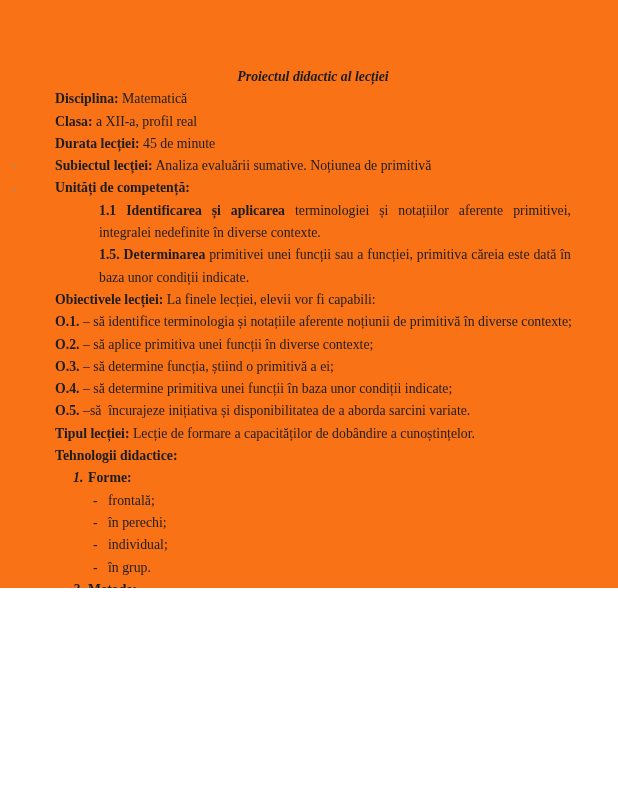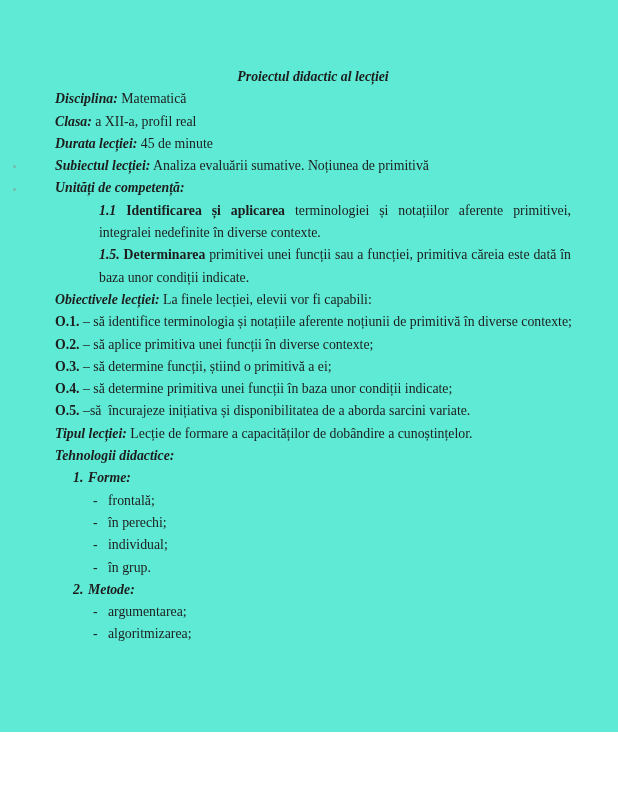--- a/index.html
+++ b/index.html
@@ -1,23 +1,23 @@
 <!DOCTYPE html>
 <html><head>
 <meta charset="utf-8">
 <style>
   html, body {
     margin: 0; padding: 0;
     background: #ffffff;
   }
   .page {
     position: relative;
-    width: 618px; height: 732px;
+    width: 618px; height: 588px;
     box-sizing: border-box;
-    background: #5eead4;
+    background: #f97316;
     padding: 66px 47px 0 55px;
     font-family: "Liberation Serif", "DejaVu Serif", serif;
     font-size: 13.8px;
     line-height: 22.3px;
     color: #1d1d1d;
     overflow: hidden;
   }
   .doc-title {
     margin: 0;
     font-size: 13.8px;
@@ -27,21 +27,21 @@
     line-height: 22.3px;
   }
   p.para { margin: 0; }
   p.nowrap { white-space: nowrap; }
   p.flow { text-align: justify; margin-left: 44px; }
   p.numbered { padding-left: 18px; white-space: nowrap; }
   p.dash { padding-left: 38px; white-space: nowrap; }
   .marker { display: inline-block; width: 15px; }
   p.numbered .marker { font-weight: 700; font-style: italic; }
   .b { font-weight: 700; }
-  .i { font-style: italic; }
+  .i { }
   .artifact {
     position: absolute;
     width: 3px; height: 3px;
     background: #8f8f8f;
     opacity: 0.55;
     border-radius: 50%;
   }
   .artifact.dot1 { left: 13px; top: 165px; }
   .artifact.dot2 { left: 13px; top: 188px; }
 </style>
@@ -56,21 +56,21 @@
       <p class="para nowrap"><span class="b i">Disciplina:</span><span> Matematică</span></p>
       <p class="para nowrap"><span class="b i">Clasa:</span><span> a XII-a, profil real</span></p>
       <p class="para nowrap"><span class="b i">Durata lecției:</span><span> 45 de minute</span></p>
       <p class="para nowrap"><span class="b i">Subiectul lecției:</span><span> Analiza evaluării sumative. Noțiunea de primitivă</span></p>
       <p class="para nowrap"><span class="b i">Unități de competență:</span></p>
       <p class="para flow"><span class="b i">1.1 </span><span class="b">Identificarea și aplicarea</span><span> terminologiei și notațiilor aferente primitivei, integralei nedefinite în diverse contexte.</span></p>
       <p class="para flow"><span class="b i">1.5. </span><span class="b">Determinarea</span><span> primitivei unei funcții sau a funcției, primitiva căreia este dată în baza unor condiții indicate.</span></p>
       <p class="para nowrap"><span class="b i">Obiectivele lecției:</span><span> La finele lecției, elevii vor fi capabili:</span></p>
       <p class="para nowrap"><span class="b">O.1.</span><span> – să identifice terminologia și notațiile aferente noțiunii de primitivă în diverse contexte;</span></p>
       <p class="para nowrap"><span class="b">O.2.</span><span> – să aplice primitiva unei funcții în diverse contexte;</span></p>
-      <p class="para nowrap"><span class="b">O.3.</span><span> – să determine funcții, știind o primitivă a ei;</span></p>
+      <p class="para nowrap"><span class="b">O.3.</span><span> – să determine funcția, știind o primitivă a ei;</span></p>
       <p class="para nowrap"><span class="b">O.4.</span><span> – să determine primitiva unei funcții în baza unor condiții indicate;</span></p>
       <p class="para nowrap"><span class="b">O.5.</span><span> –să&nbsp; încurajeze inițiativa și disponibilitatea de a aborda sarcini variate.</span></p>
       <p class="para nowrap"><span class="b i">Tipul lecției:</span><span> Lecție de formare a capacităților de dobândire a cunoștințelor.</span></p>
       <p class="para nowrap"><span class="b i">Tehnologii didactice:</span></p>
       <p class="para numbered"><span class="marker">1.</span><span class="b i">Forme:</span></p>
       <p class="para dash"><span class="marker">-</span><span>frontală;</span></p>
       <p class="para dash"><span class="marker">-</span><span>în perechi;</span></p>
       <p class="para dash"><span class="marker">-</span><span>individual;</span></p>
       <p class="para dash"><span class="marker">-</span><span>în grup.</span></p>
       <p class="para numbered"><span class="marker">2.</span><span class="b i">Metode:</span></p>

